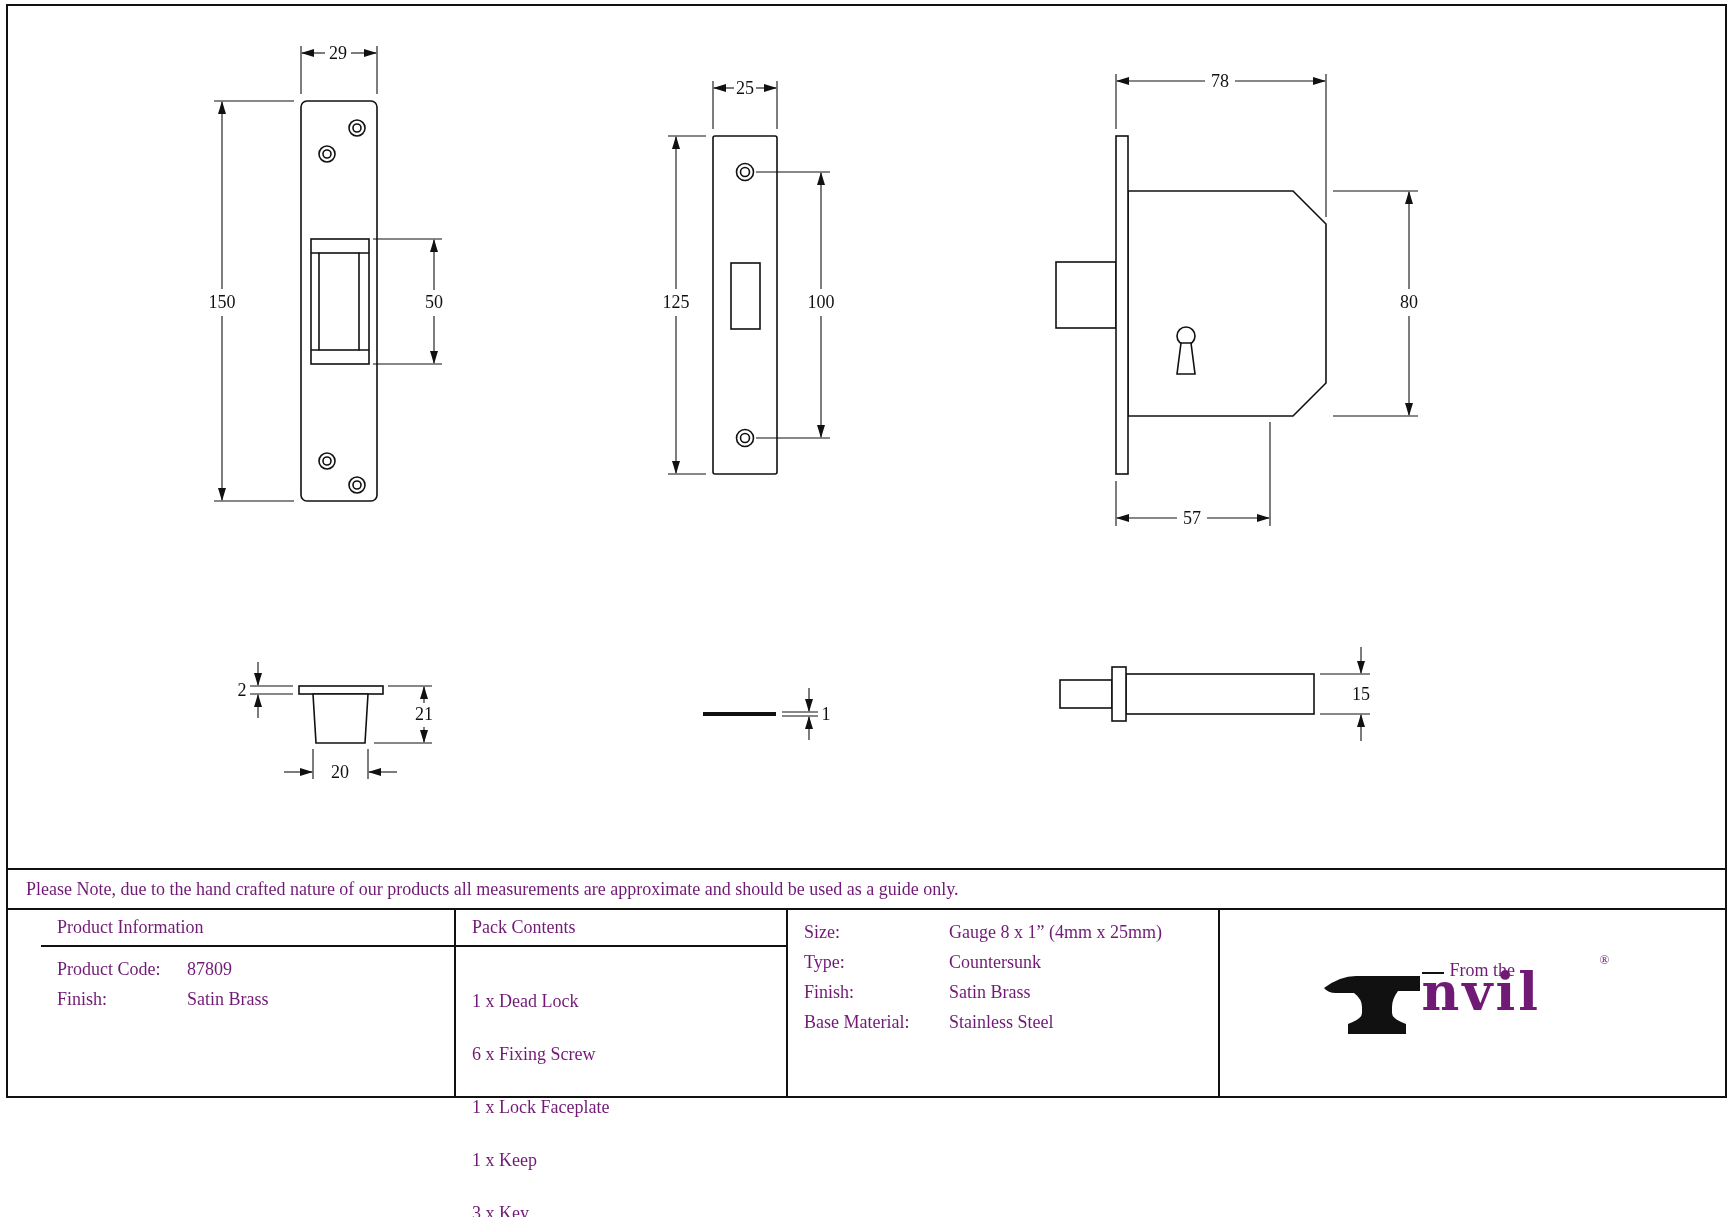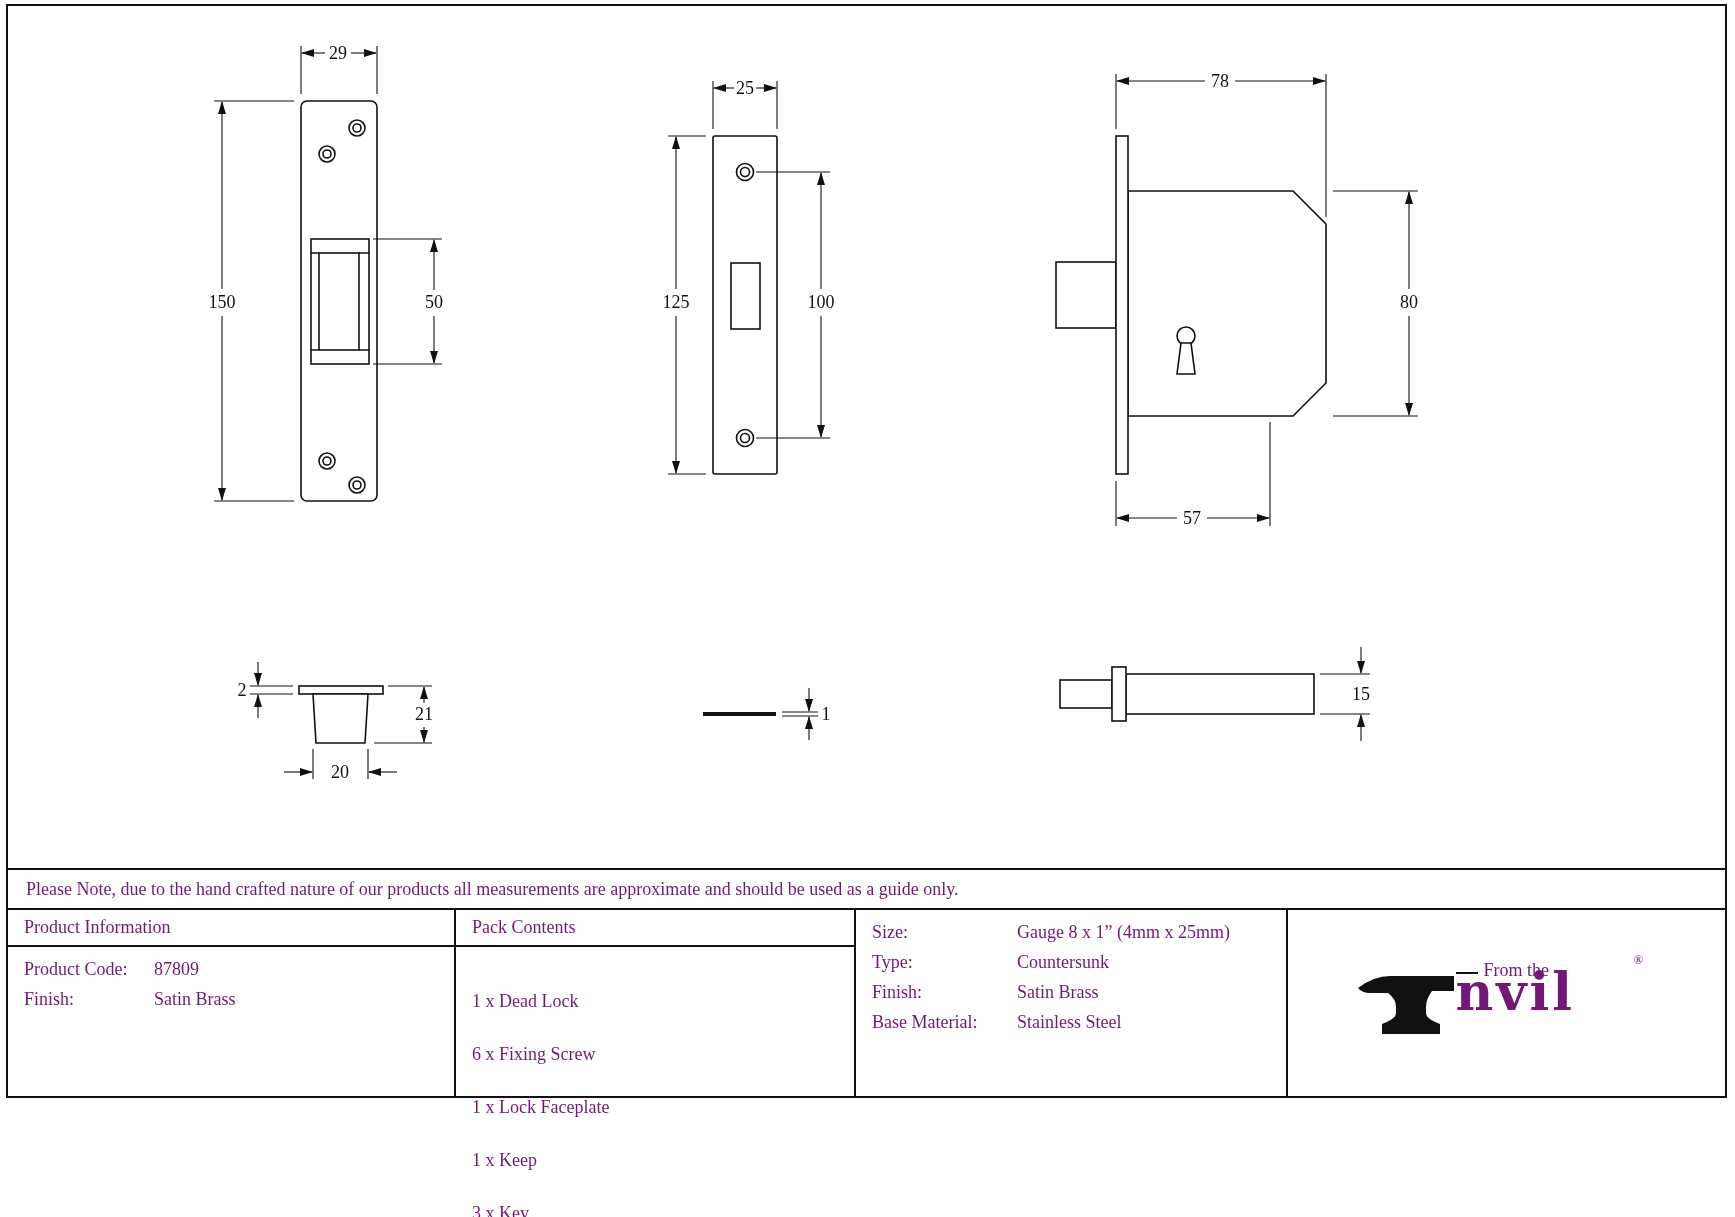--- a/index.html
+++ b/index.html
@@ -13,22 +13,22 @@
   .part-fill{fill:#111;stroke:none;}
   .dim line{stroke:#111;stroke-width:1.1;}
   .dim text{fill:#111;stroke:none;font-size:18px;text-anchor:middle;
             font-family:"Liberation Serif",serif;}
 
   .note-bar{position:absolute;left:0;top:862px;width:100%;height:42px;
             border-top:2px solid #111;border-bottom:2px solid #111;box-sizing:border-box;
             display:flex;align-items:center;padding:0 18px;font-size:18px;}
   .info-table{position:absolute;left:0;top:904px;bottom:0;width:100%;display:flex;}
   .col{box-sizing:border-box;}
-  .col-product{width:448px;border-right:2px solid #111;}
-  .col-pack{width:400px;border-right:2px solid #111;}
+  .col-product{width:448px;border-right:2px solid #111;padding-left:33px;}
+  .col-pack{width:332px;border-right:2px solid #111;}
   .col-screws{width:432px;border-right:2px solid #111;}
   .col-logo{flex:1;display:flex;align-items:center;justify-content:center;border-radius:32px;}
   .cell-header{height:37px;border-bottom:2px solid #111;box-sizing:border-box;
                display:flex;align-items:center;padding:0 16px;font-size:18px;}
   .cell-body{padding:12px 16px;font-size:18px;}
   .kv-row{display:flex;margin-bottom:9px;}
   .col-product .k{width:130px;flex:none;}
   .col-screws .k{width:145px;flex:none;}
   .list-item{margin-bottom:9px;margin-top:32px;}
 

